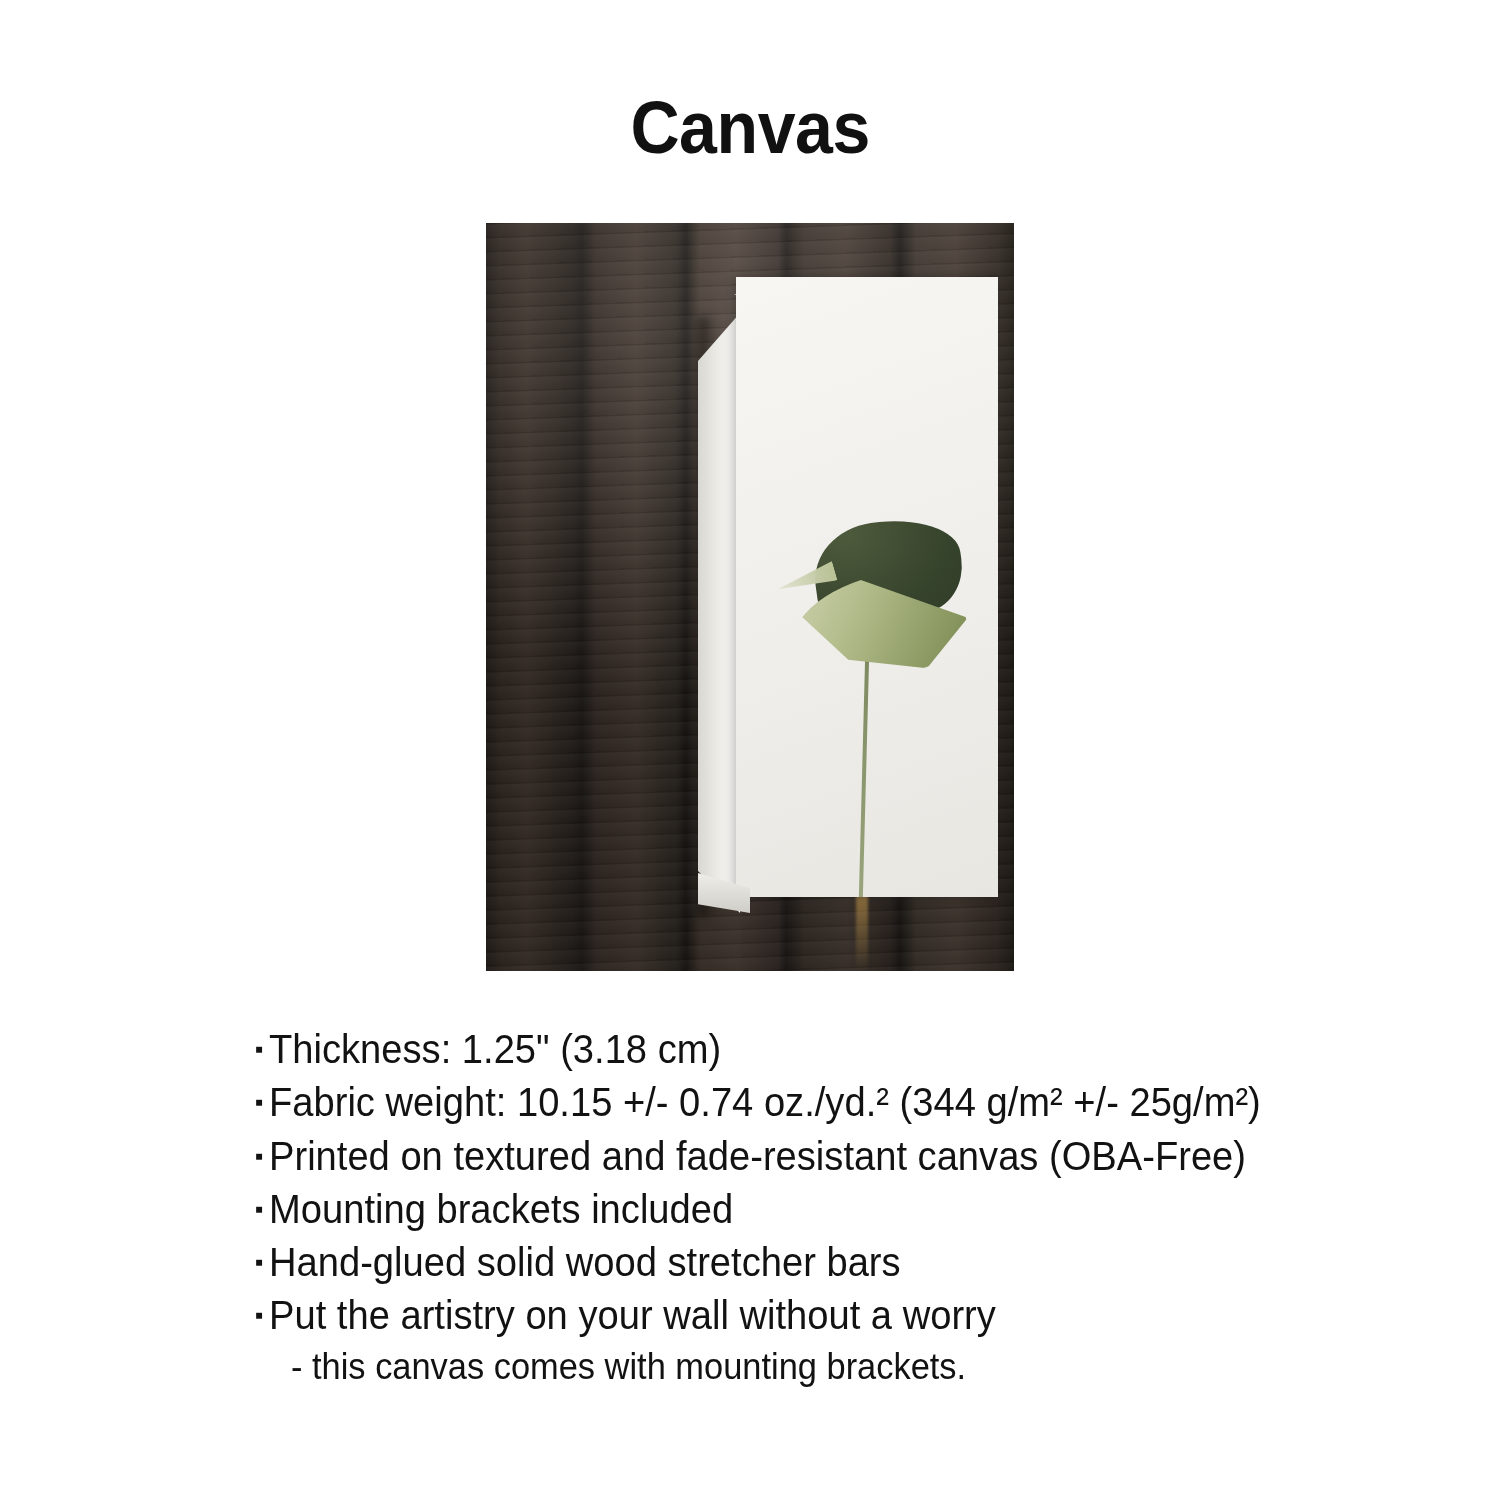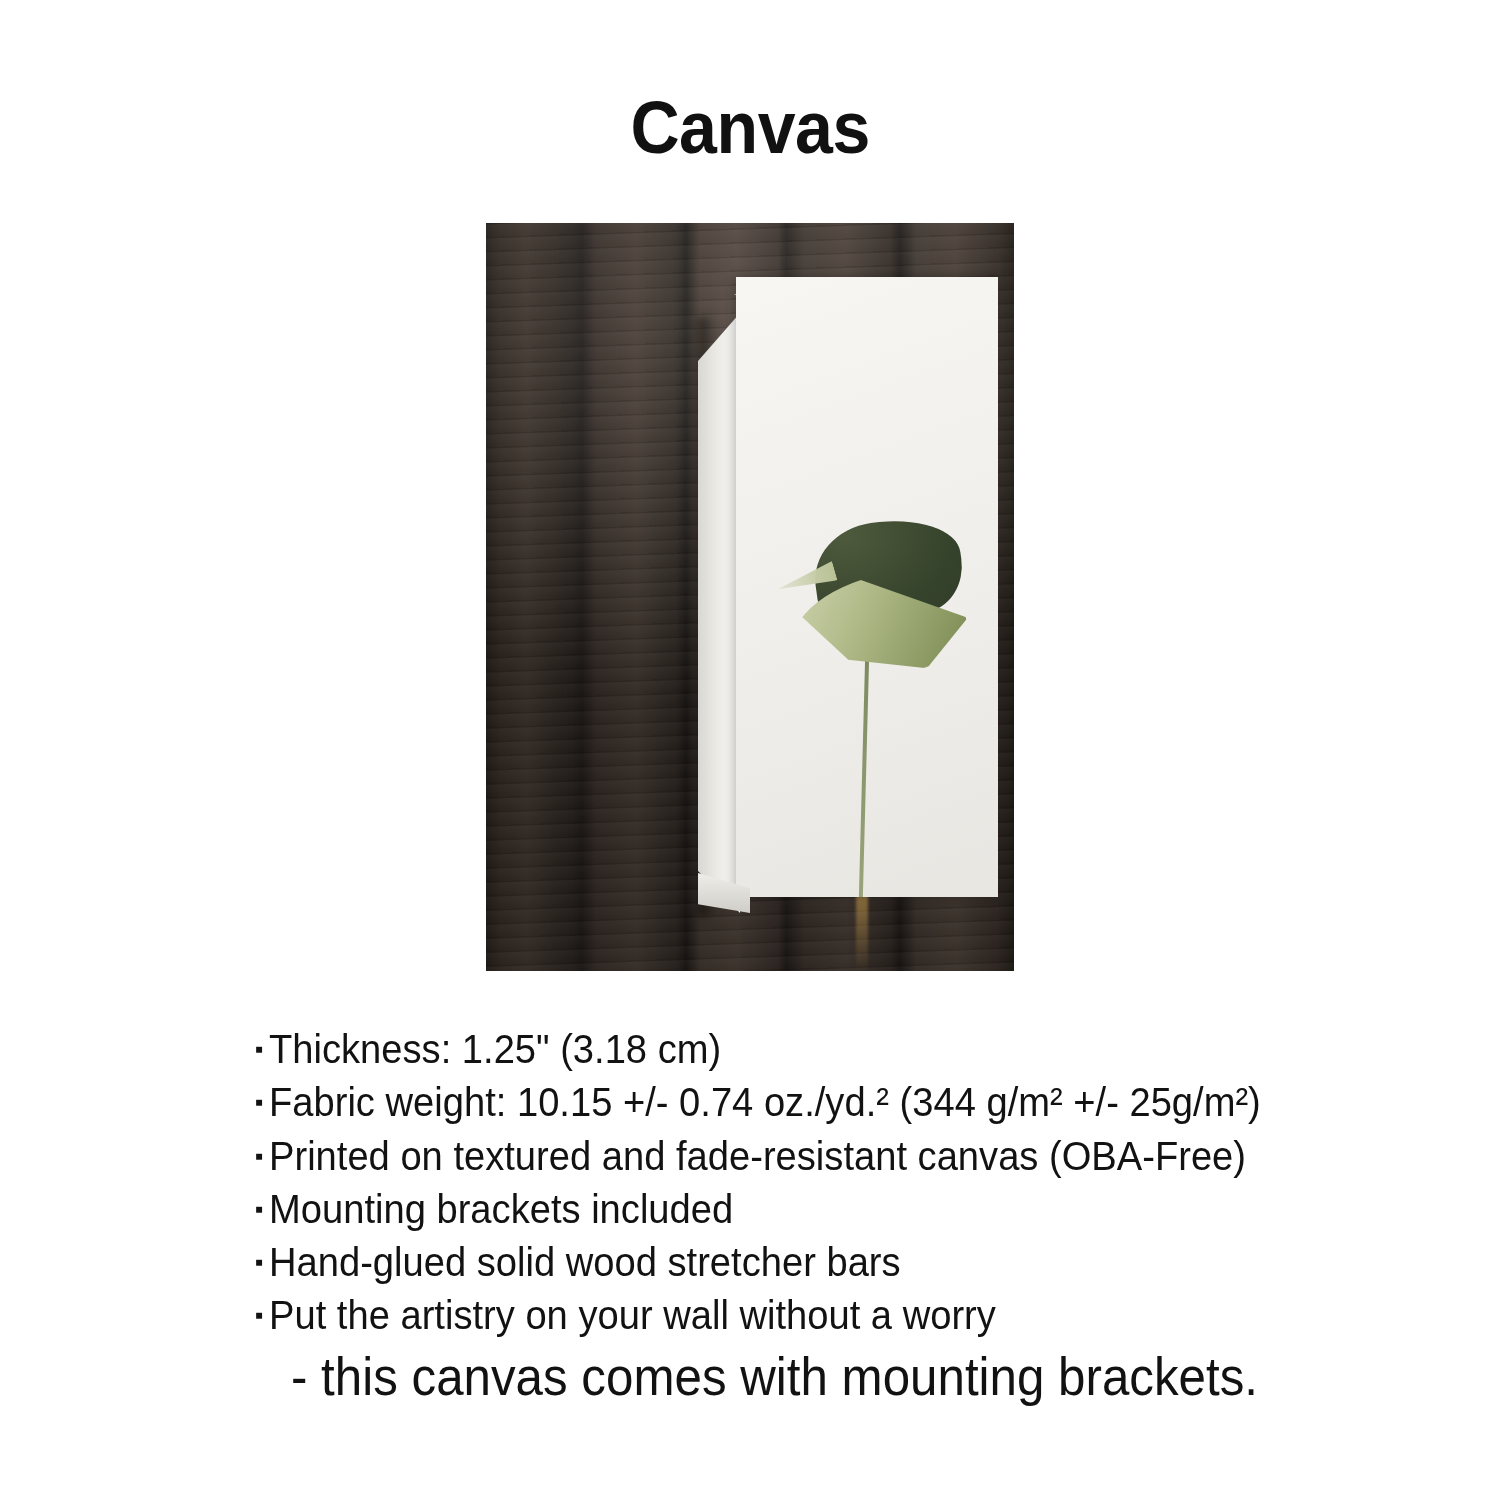--- a/index.html
+++ b/index.html
@@ -212,21 +212,21 @@
     top: -6px;
     color: #121212;
   }
   .spec-text {
     transform: scaleX(0.93);
     transform-origin: left center;
   }
   .spec-cont {
     padding-left: 36px;
     font-family: "Liberation Sans Narrow", "Liberation Sans", sans-serif;
-    font-size: 53px;
+    font-size: 37px;
     line-height: 1.30;
     color: #121212;
     white-space: nowrap;
   }
   .spec-cont span {
     display: inline-block;
     transform: scaleX(0.93);
     transform-origin: left center;
   }
 </style>

